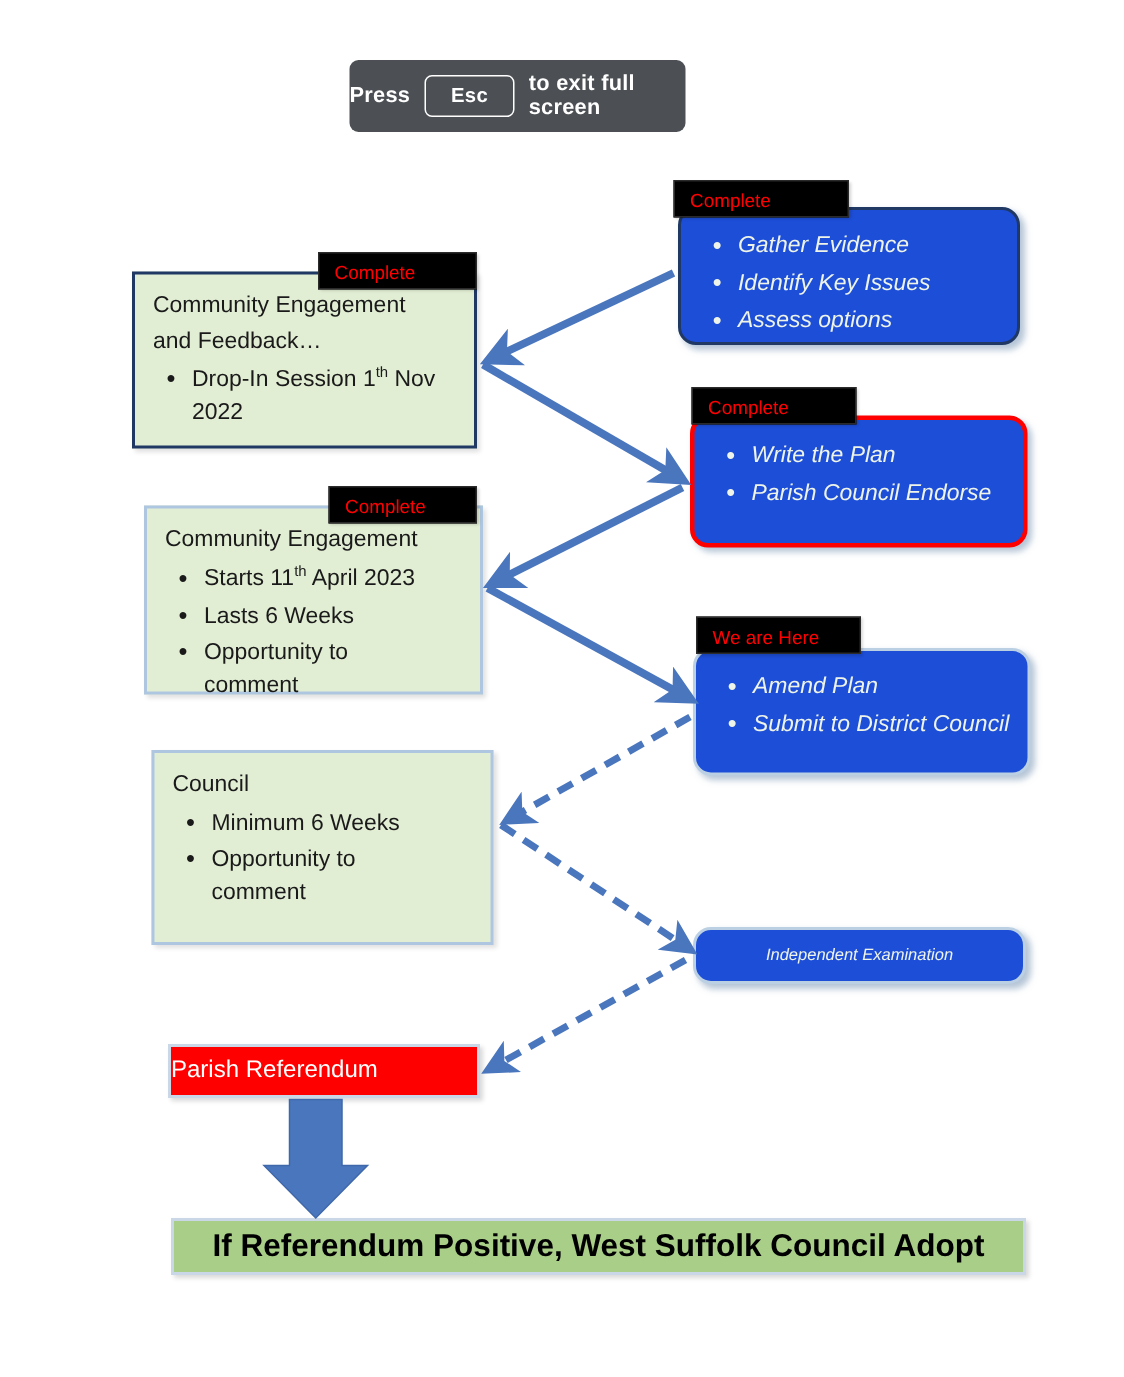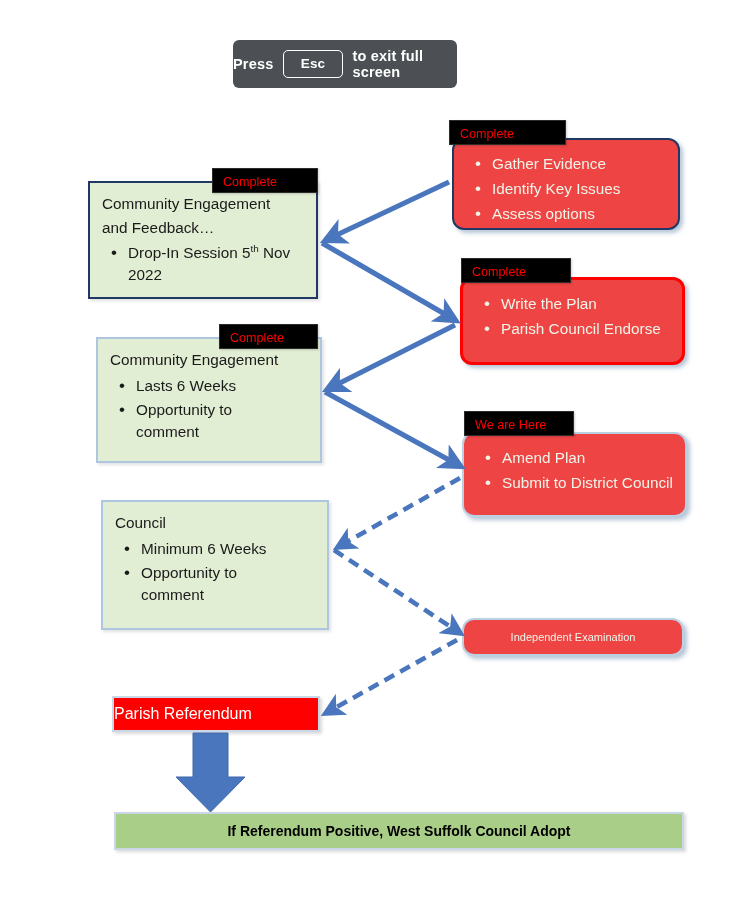--- a/index.html
+++ b/index.html
@@ -64,23 +64,24 @@
     padding: 10px 24px 8px 12px;
     color: #1a1a1a;
     font-size: 15.3px;
     line-height: 1.42;
   }
   .pale.navy  { border: 2.6px solid #1f3864; }
   .pale.steel { border: 2.2px solid #aec6e0; }
 
   
   .green {
-    background: #ef4444;
+    background: #1d4ed8;
     border-radius: 12px;
     box-shadow: 3px 3px 4px rgba(120,150,180,0.55);
+    font-style: italic;
   }
   .green .body {
     padding: 9px 10px 8px 12px;
     color: #eef4e8;
     font-size: 15.3px;
     line-height: 1.45;
   }
   .green.navy { border: 2.6px solid #1f3864; }
   .green.red  { border: 3px solid #ff0000; }
   .green.plain{ border: 2.2px solid #bcd0e4; }
@@ -133,21 +134,21 @@
     display: flex;
     align-items: center;
     box-shadow: 2px 2px 3px rgba(0,0,0,0.15);
   }
   .adopt {
     position: absolute;
     box-sizing: border-box;
     background: #a9ce88;
     border: 2.4px solid #c9d7e7;
     color: #000000;
-    font-size: 14px;
+    font-size: 21px;
     font-weight: bold;
     display: flex;
     align-items: center;
     justify-content: center;
     box-shadow: 2px 2px 3px rgba(0,0,0,0.15);
   }
   .exam-label {
     display: flex;
     align-items: center;
     justify-content: center;
@@ -205,40 +206,41 @@
       </ul>
     </div>
   </div>
   <div class="tag" style="left:449px; top:120px; width:117px; height:25px;">Complete</div>
 
   <div class="node pale navy" style="left:88px; top:181px; width:230px; height:118px;">
     <div class="body">
       <div class="heading-line">Community Engagement</div>
       <div class="heading-line">and Feedback…</div>
       <ul class="bullets">
-        <li><span>Drop-In Session 5</span><sup>th</sup><span> Nov 2022</span></li>
+        <li><span>Drop-In Session 1</span><sup>th</sup><span> Nov 2022</span></li>
       </ul>
     </div>
   </div>
   <div class="tag" style="left:212px; top:168px; width:106px; height:25px;">Complete</div>
 
   <div class="node green red" style="left:460px; top:277px; width:225px; height:88px;">
     <div class="body">
       <ul class="bullets">
         <li>Write the Plan</li>
         <li>Parish Council Endorse</li>
       </ul>
     </div>
   </div>
   <div class="tag" style="left:461px; top:258px; width:110px; height:25px;">Complete</div>
 
   <div class="node pale steel" style="left:96px; top:337px; width:226px; height:126px;">
     <div class="body">
       <div class="heading-line">Community Engagement</div>
       <ul class="bullets">
+        <li><span>Starts 11</span><sup>th</sup><span> April 2023</span></li>
         <li>Lasts 6 Weeks</li>
         <li>Opportunity to comment</li>
       </ul>
     </div>
   </div>
   <div class="tag" style="left:219px; top:324px; width:99px; height:25px;">Complete</div>
 
   <div class="node green plain" style="left:462px; top:432px; width:225px; height:85px;">
     <div class="body">
       <ul class="bullets">

